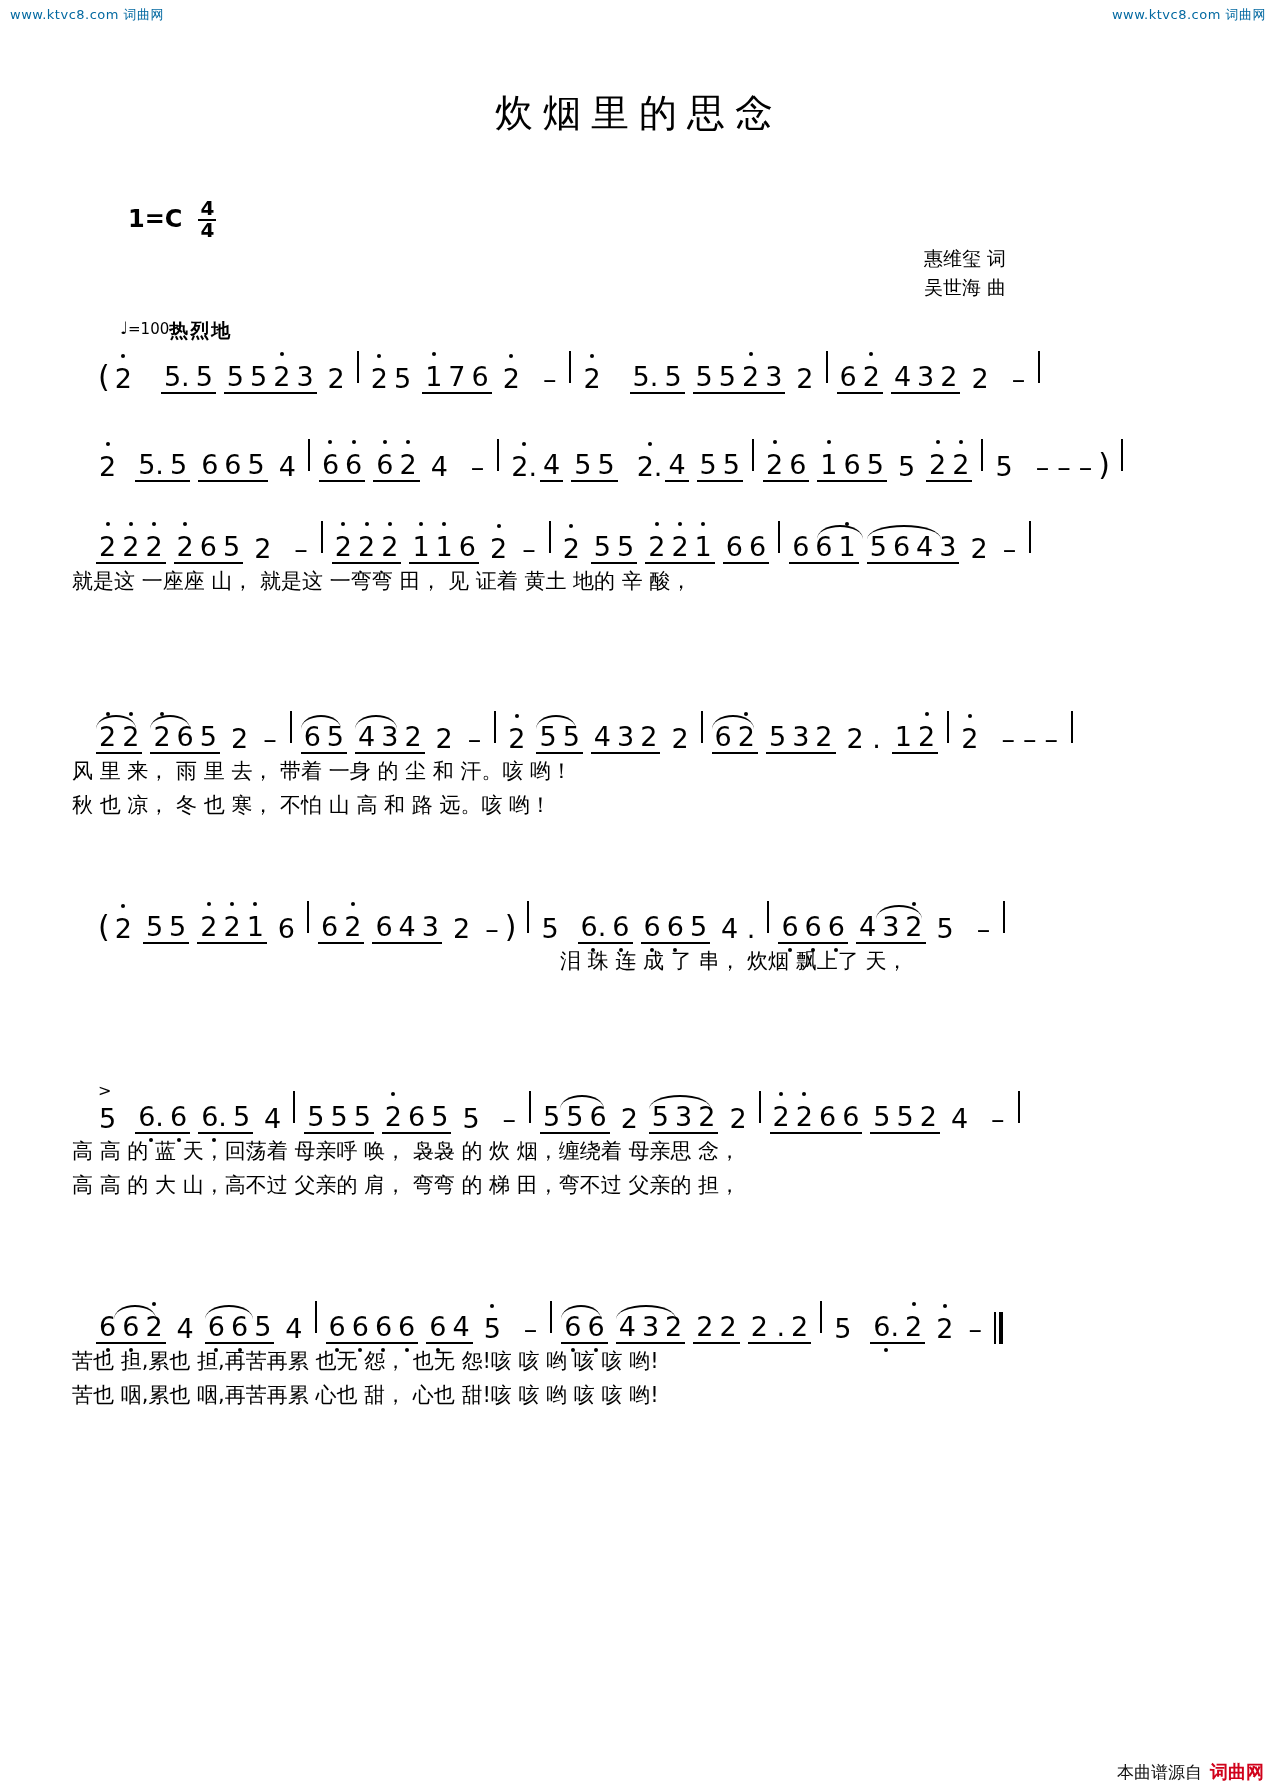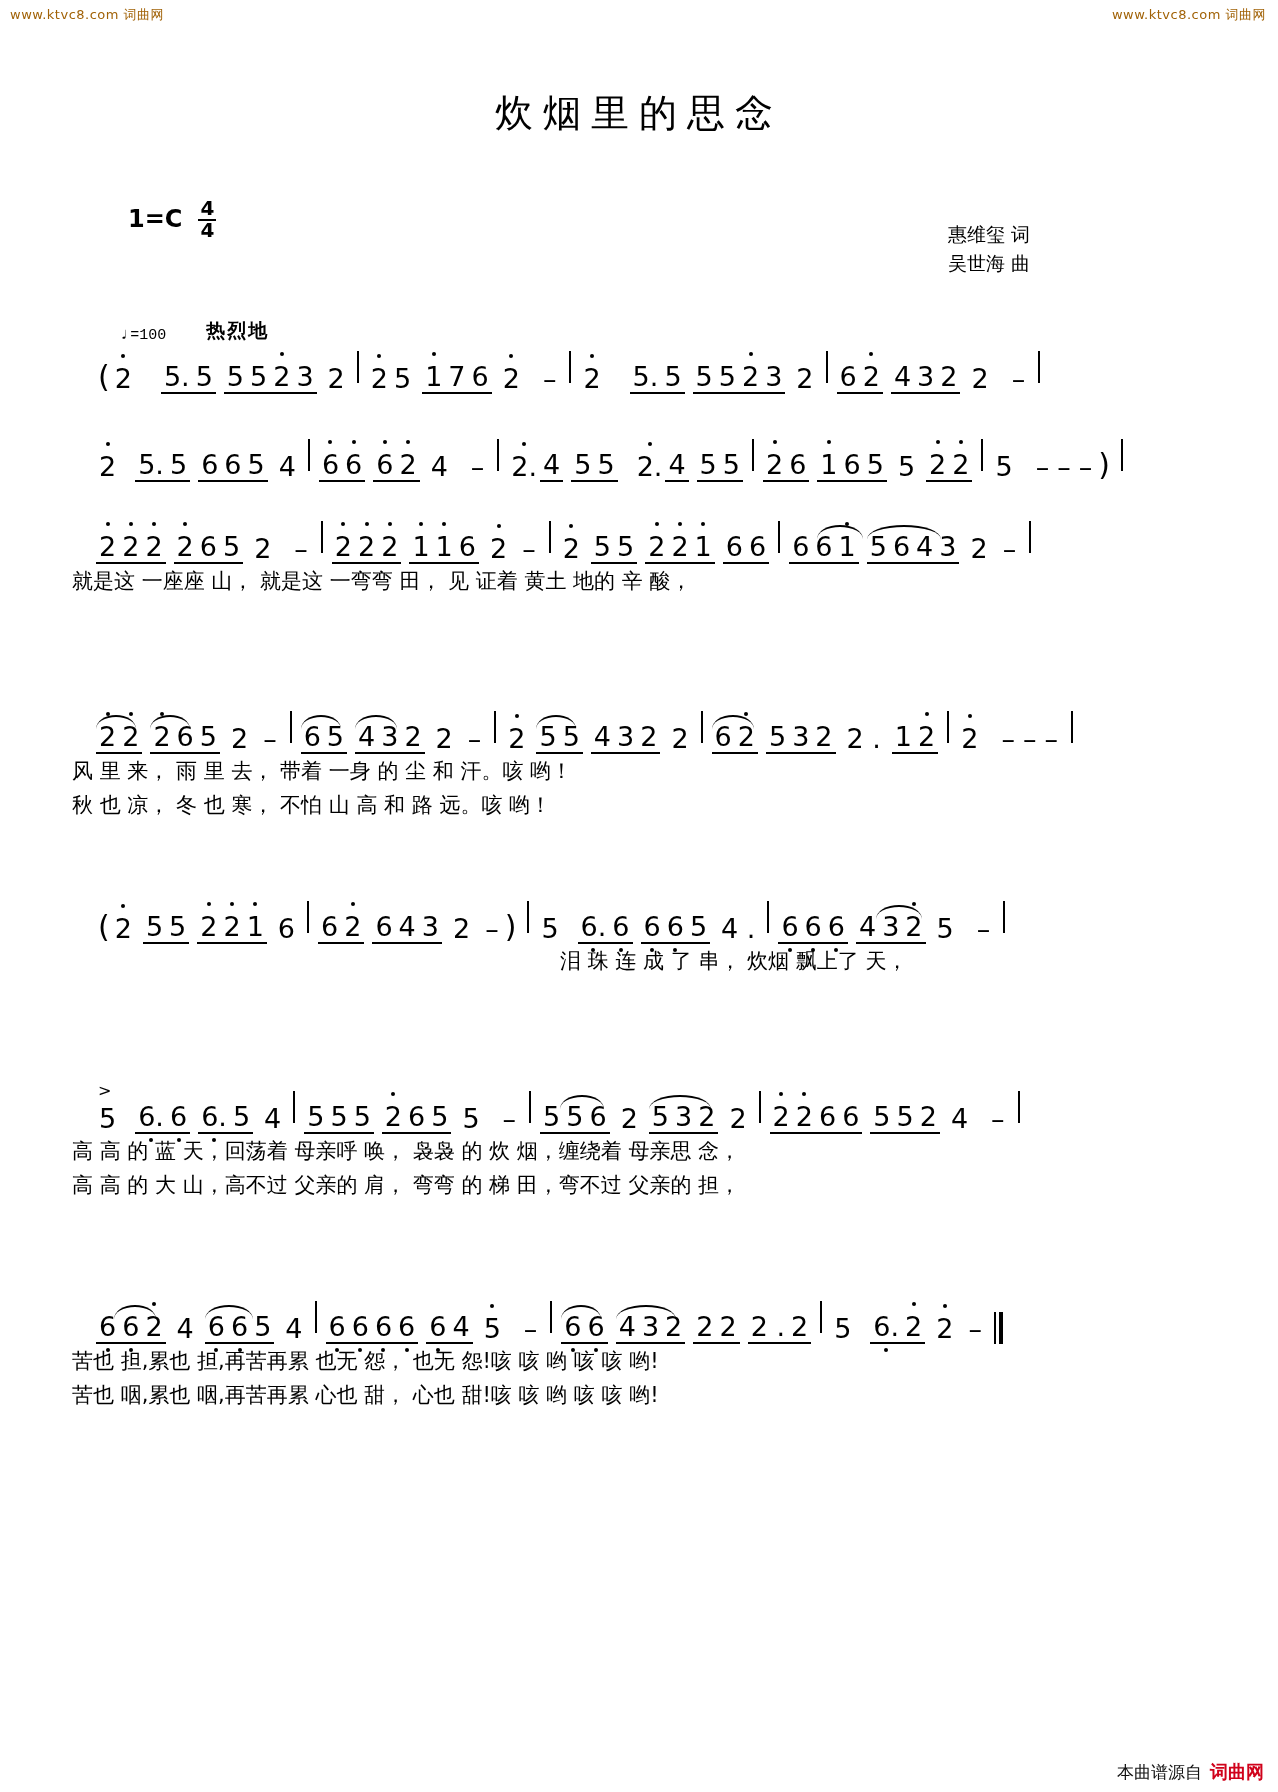--- a/index.html
+++ b/index.html
@@ -16,21 +16,21 @@
     overflow: hidden;
   }
 
   
   .wm {
     position: absolute;
     top: 6px;
     font-size: 13px;
     letter-spacing: 0.5px;
     white-space: nowrap;
-    color: #a16207;
+    color: #0369a1;
   }
   .wm-left  { left: 10px; }
   .wm-right { right: 12px; }
 
   .wm-bottom {
     position: absolute;
     right: 14px;
     bottom: 8px;
     font-size: 17px;
     white-space: nowrap;
@@ -75,36 +75,34 @@
     font-weight: bold;
     margin-left: 12px;
     position: relative;
     top: 1px;
   }
   .meter span { display: block; }
 
   .credits {
     position: absolute;
     right: 248px;
-    top: 220px;
-    text-align: right;
+    top: 244px;
+    text-align: center;
     font-size: 19px;
     line-height: 1.55;
     width: 130px;
   }
 
   .tempo {
     position: absolute;
     left: 120px;
     top: 318px;
     font-size: 15px;
     display: flex;
-    align-items: flex-end;
-    gap: 40px;
-    font-family: Liberation Mono, monospace;
+    align-items: flex-start;
   }
   .tempo .bpm { font-size: 15px; }
   .tempo .bpm .note { font-size: 17px; }
   .tempo .mood { font-size: 19px; font-weight: bold; letter-spacing: 2px; }
   .staffline {
     position: relative;
     height: 54px;
     margin: 0 96px;
   }
   .notes {

